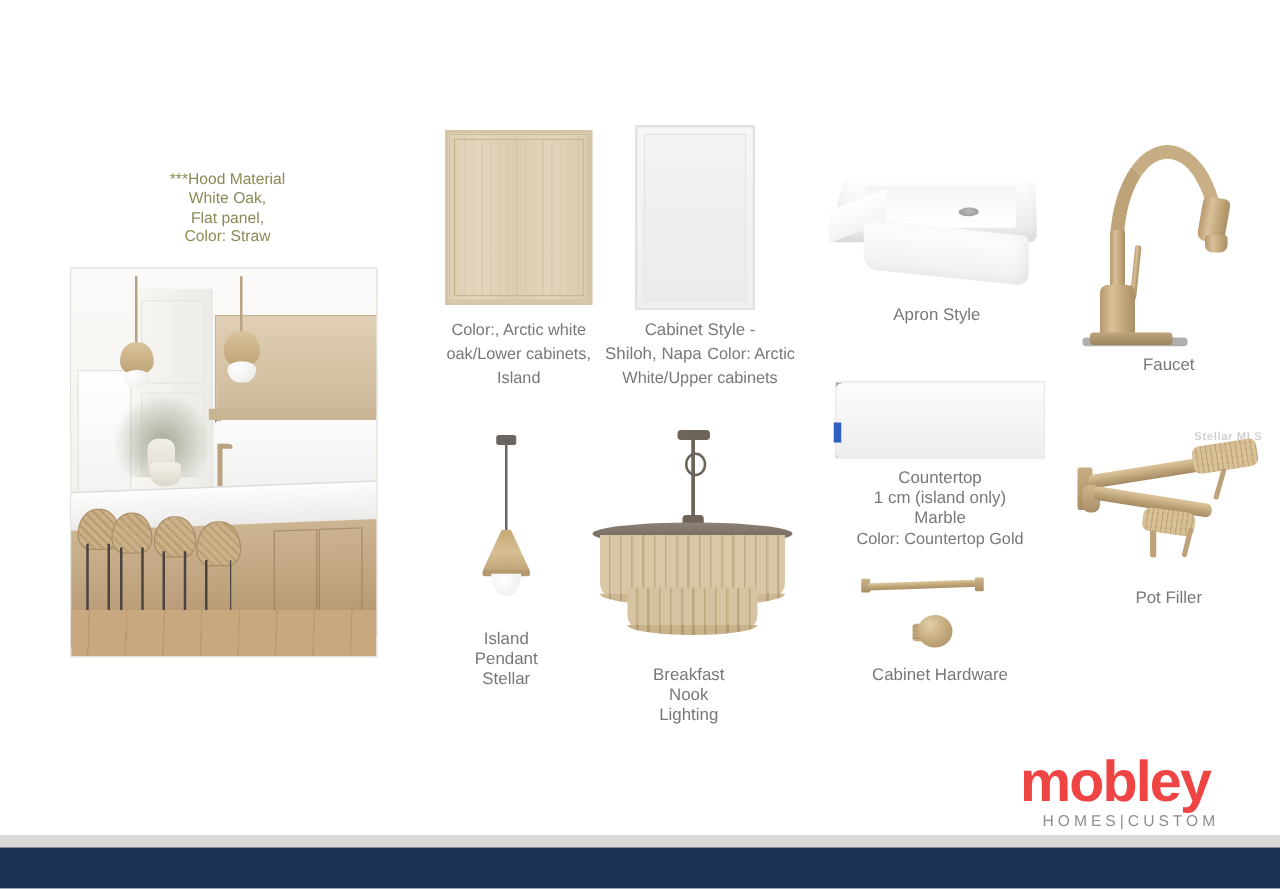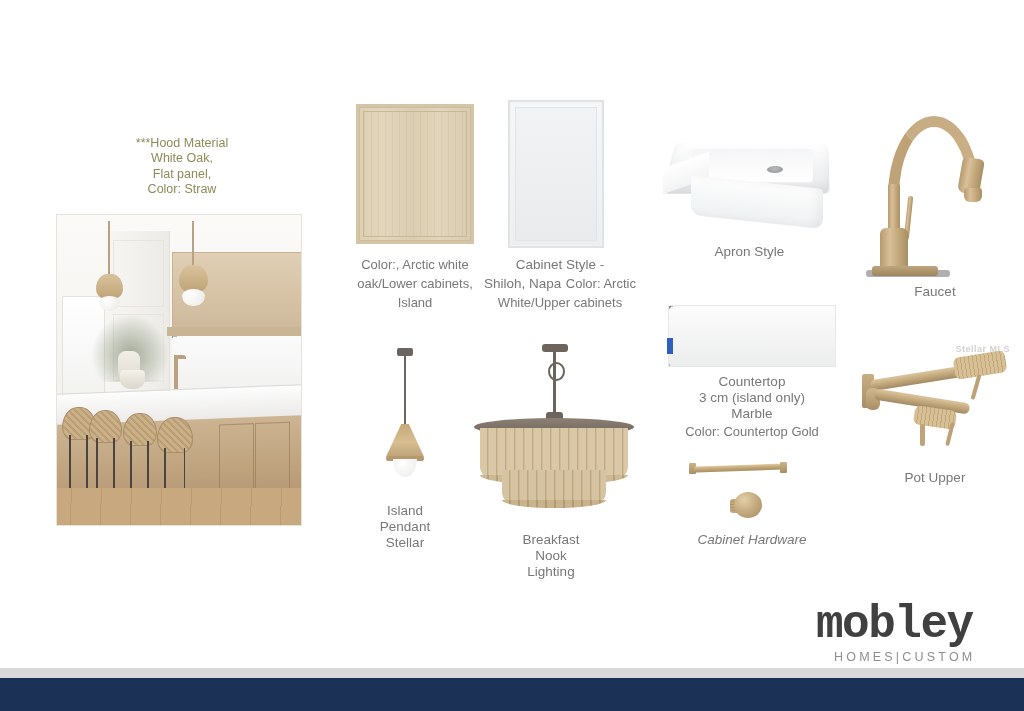--- a/index.html
+++ b/index.html
@@ -326,22 +326,22 @@
   #potfiller .lever2 { position:absolute; left: 86px; top: 82px; width: 4px; height: 24px; border-radius:2px; background:#bda279; transform: rotate(14deg);}
   #potfiller .spout { position:absolute; left: 58px; top: 84px; width: 5px; height: 22px; border-radius:2px; background:#bfa47b;}
   #potfiller .wm {
     position:absolute; right: 2px; top: 4px; font-size: 9px; letter-spacing:0.5px;
     color: rgba(150,150,150,0.45); font-weight:600;
   }
 
   
   #logo { position:absolute; left: 816px; top: 604px; width: 196px; height: 62px; text-align:left; }
   #logo .word {
-    font-size: 46px; font-weight: 700; color: #404040; letter-spacing: -1.5px;
-    line-height: 0.95; font-family: Liberation Mono, monospace;
+    font-size: 46px; font-weight: 700; color: #ef4444; letter-spacing: -1.5px;
+    line-height: 0.95; font-family: Liberation Sans, sans-serif;
   }
   #logo .sub {
     font-size: 12.5px; color: #8e8e8e; letter-spacing: 3.2px; margin-top: 2px;
     padding-left: 18px;
   }
   #logo .sub .bar { color: #8e8e8e; }
 
   
   #bar-gray { position:absolute; left:0; bottom:33px; width:100%; height:10px; background:#d9d9d9; }
   #bar-navy { position:absolute; left:0; bottom:0; width:100%; height:33px; background:#1b3156; }
@@ -437,21 +437,21 @@
     <div class="plate"></div>
     <div class="base"></div>
   </div>
   <div class="cap" style="left:860px; top:284px; width:150px; font-size:13.5px;">Faucet</div>
 
   <div id="counter-swatch">
     <div class="tag"></div>
   </div>
   <div class="cap" style="left:660px; top:374px; width:184px;">
     <span class="big" style="white-space:pre-line;">Countertop
-3 cm (island only)
+1 cm (island only)
 Marble</span>
     <span class="small">Color: Countertop Gold</span>
   </div>
 
   <div id="pendant">
     <div class="canopy"></div>
     <div class="rod"></div>
     <div class="cone"></div>
     <div class="ring"></div>
     <div class="globe"></div>
@@ -475,35 +475,35 @@
 
   <div id="pull">
     <div class="foot-l"></div>
     <div class="bar"></div>
     <div class="foot-r"></div>
   </div>
   <div id="knob">
     <div class="neck"></div>
     <div class="cap"></div>
   </div>
-  <div class="cap" style="left:660px; top:532px; width:184px; font-size:13.5px;font-style:italic;">Cabinet Hardware</div>
+  <div class="cap" style="left:660px; top:532px; width:184px; font-size:13.5px;">Cabinet Hardware</div>
 
   <div id="potfiller">
     <div class="wm">Stellar MLS</div>
     <div class="wallplate"></div>
     <div class="arm1"></div>
     <div class="head1"></div>
     <div class="lever1"></div>
     <div class="joint1"></div>
     <div class="arm2"></div>
     <div class="head2"></div>
     <div class="lever2"></div>
     <div class="spout"></div>
   </div>
-  <div class="cap" style="left:860px; top:470px; width:150px; font-size:13.5px;">Pot Upper</div>
+  <div class="cap" style="left:860px; top:470px; width:150px; font-size:13.5px;">Pot Filler</div>
 
   <div id="logo">
     <div class="word">mobley</div>
     <div class="sub">
       <span>HOMES</span><span class="bar">|</span><span>CUSTOM</span>
     </div>
   </div>
 
   <div id="bar-gray"></div>
   <div id="bar-navy"></div>

